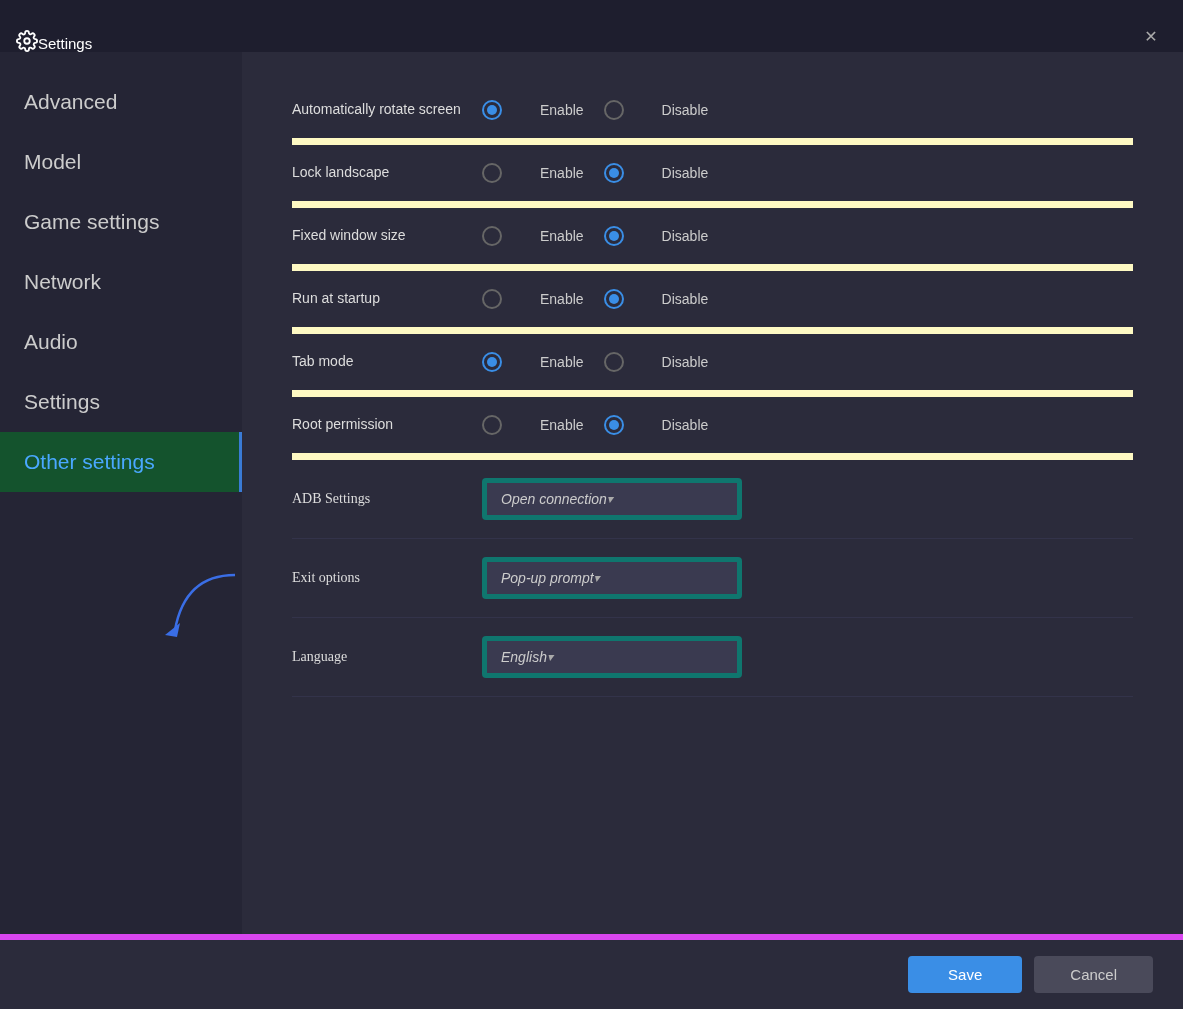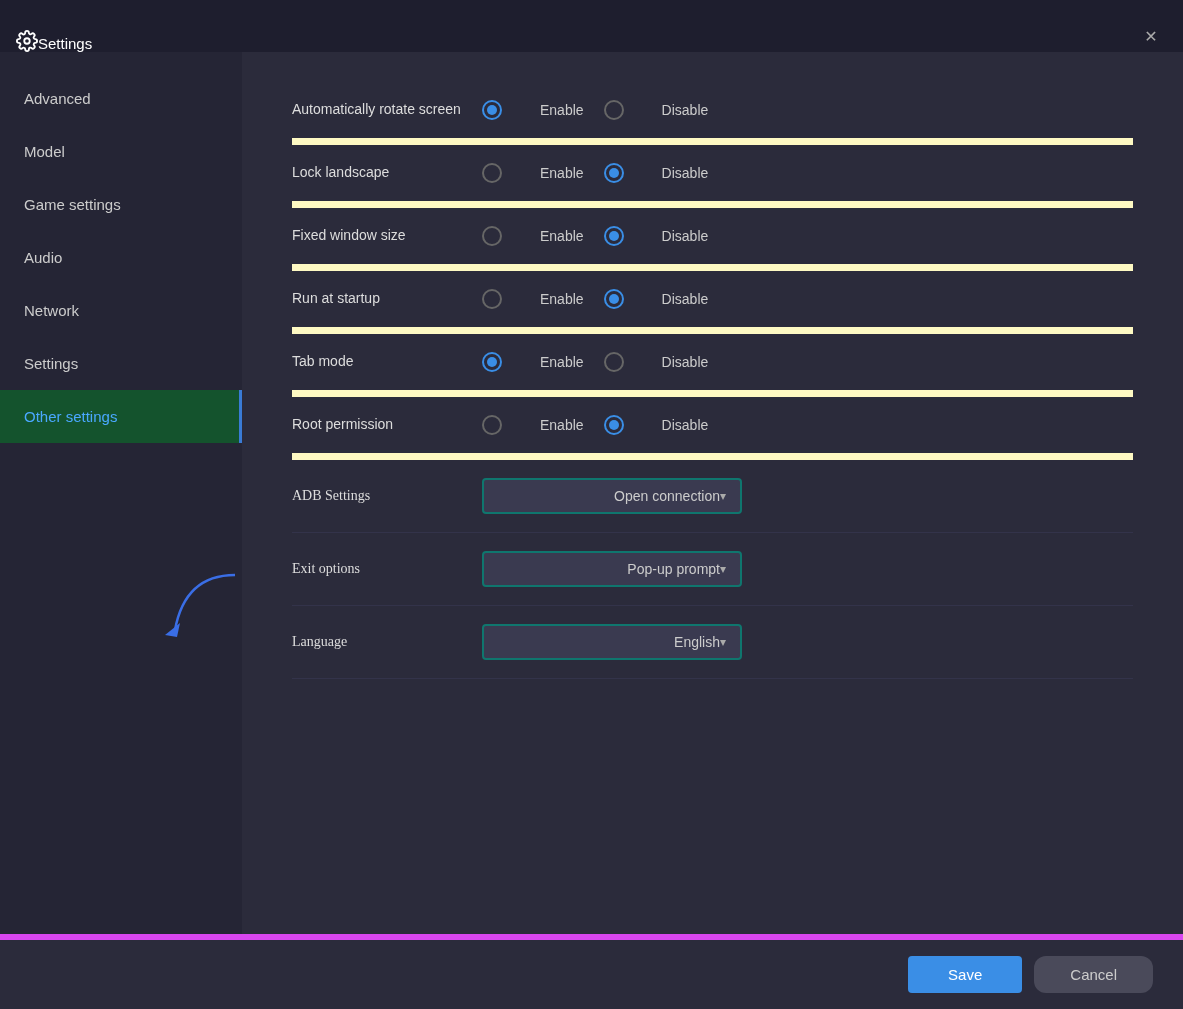--- a/index.html
+++ b/index.html
@@ -63,21 +63,21 @@
       background: #252535;
       padding-top: 20px;
       flex-shrink: 0;
       display: flex;
       flex-direction: column;
     }
 
     .sidebar-item {
       padding: 18px 24px;
       color: #cccccc;
-      font-size: 15px;
+      font-size: 21px;
       cursor: pointer;
       position: relative;
     }
 
     .sidebar-item.active {
       background: #14532d;
       color: #4aa8ff;
     }
 
     .sidebar-item.active::after {
@@ -170,29 +170,30 @@
       width: 190px;
       color: #dddddd;
       font-size: 14px;
       flex-shrink: 0;
       font-family: Liberation Serif, serif;
     }
 
     .dropdown {
       width: 260px;
       background: #3a3a50;
-      border: 2px solid #0f766e;
+      border: 5px solid #0f766e;
       border-radius: 4px;
       padding: 8px 14px;
       color: #cccccc;
       font-size: 14px;
       display: flex;
       align-items: center;
-      justify-content: flex-end;
-      cursor: pointer;
+      justify-content: flex-start;
+      cursor: pointer;
+      font-style: italic;
     }
 
     .dropdown-arrow {
       color: #aaaaaa;
       font-size: 12px;
     }
 
     
     .footer {
       display: flex;
@@ -213,21 +214,21 @@
       padding: 10px 40px;
       font-size: 15px;
       cursor: pointer;
       min-width: 100px;
     }
 
     .btn-cancel {
       background: #4a4a5a;
       color: #cccccc;
       border: none;
-      border-radius: 12px;
+      border-radius: 4px;
       padding: 10px 36px;
       font-size: 15px;
       cursor: pointer;
       min-width: 100px;
     }
 
     
     .arrow-annotation {
       position: absolute;
       left: 155px;
@@ -253,22 +254,22 @@
     <span class="title-bar-text">Settings</span>
     <div class="close-btn">✕</div>
   </div>
 
   <div class="main-content">
 
     <div class="sidebar">
       <div class="sidebar-item">Advanced</div>
       <div class="sidebar-item">Model</div>
       <div class="sidebar-item">Game settings</div>
+      <div class="sidebar-item">Network</div>
       <div class="sidebar-item">Audio</div>
-      <div class="sidebar-item">Network</div>
       <div class="sidebar-item">Settings</div>
       <div class="sidebar-item active">Other settings</div>
     </div>
 
     <div class="settings-content">
 
       <div class="setting-row">
         <div class="setting-label">Automatically rotate screen</div>
         <div class="radio-group">
           <div class="radio-option">

